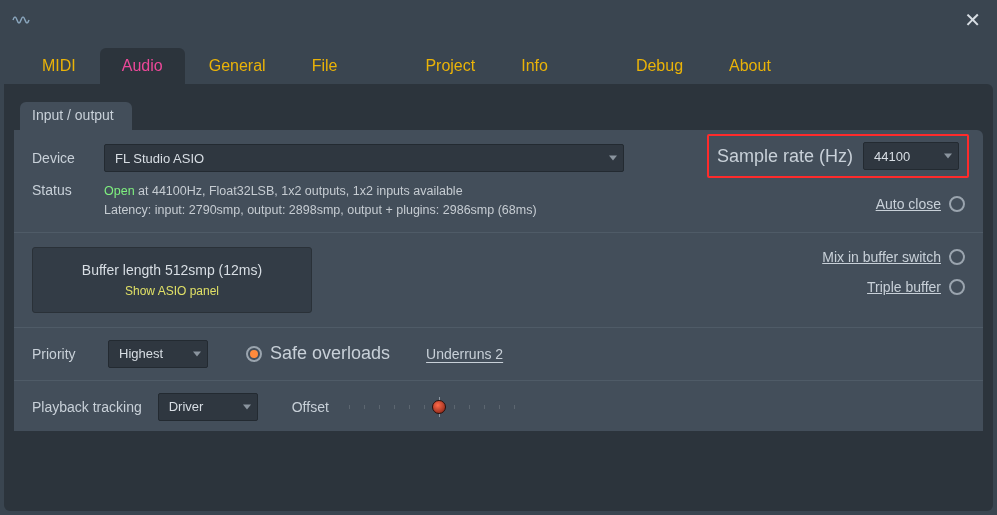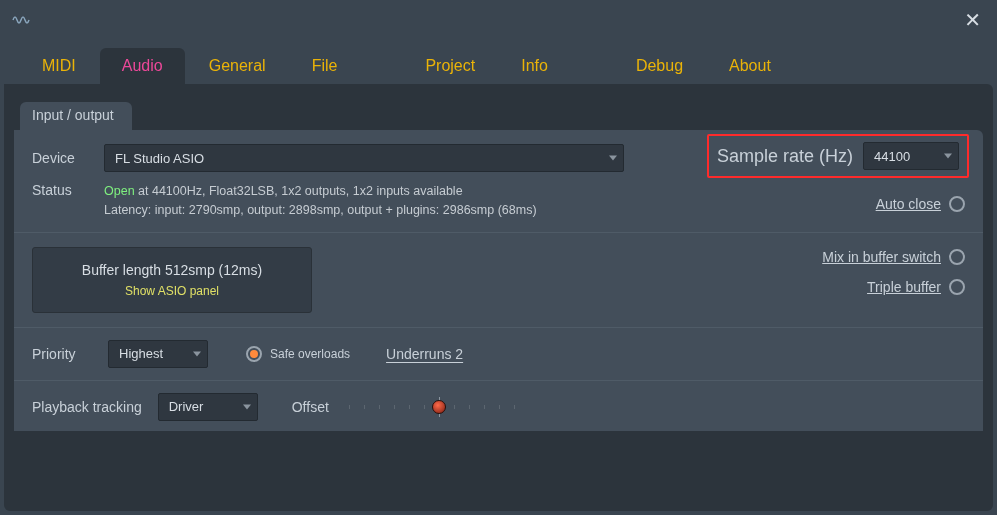--- a/index.html
+++ b/index.html
@@ -312,21 +312,21 @@
       <div class="divider"></div>
 
       <div class="prio-row">
         <span class="label">Priority</span>
         <div class="dropdown prio-dd">
           <span>Highest</span>
           <span class="chev"></span>
         </div>
         <div class="safe-wrap">
           <span class="radio on"></span>
-          <span style="font-size:12px;">Safe overloads</span>
+          <span style="font-size:18px;">Safe overloads</span>
         </div>
         <span class="underruns" style="margin-left:18px;">Underruns 2</span>
       </div>
 
       <div class="divider"></div>
 
       <div class="playback-row">
         <span style="font-size:14px;">Playback tracking</span>
         <div class="dropdown track-dd">
           <span>Driver</span>

